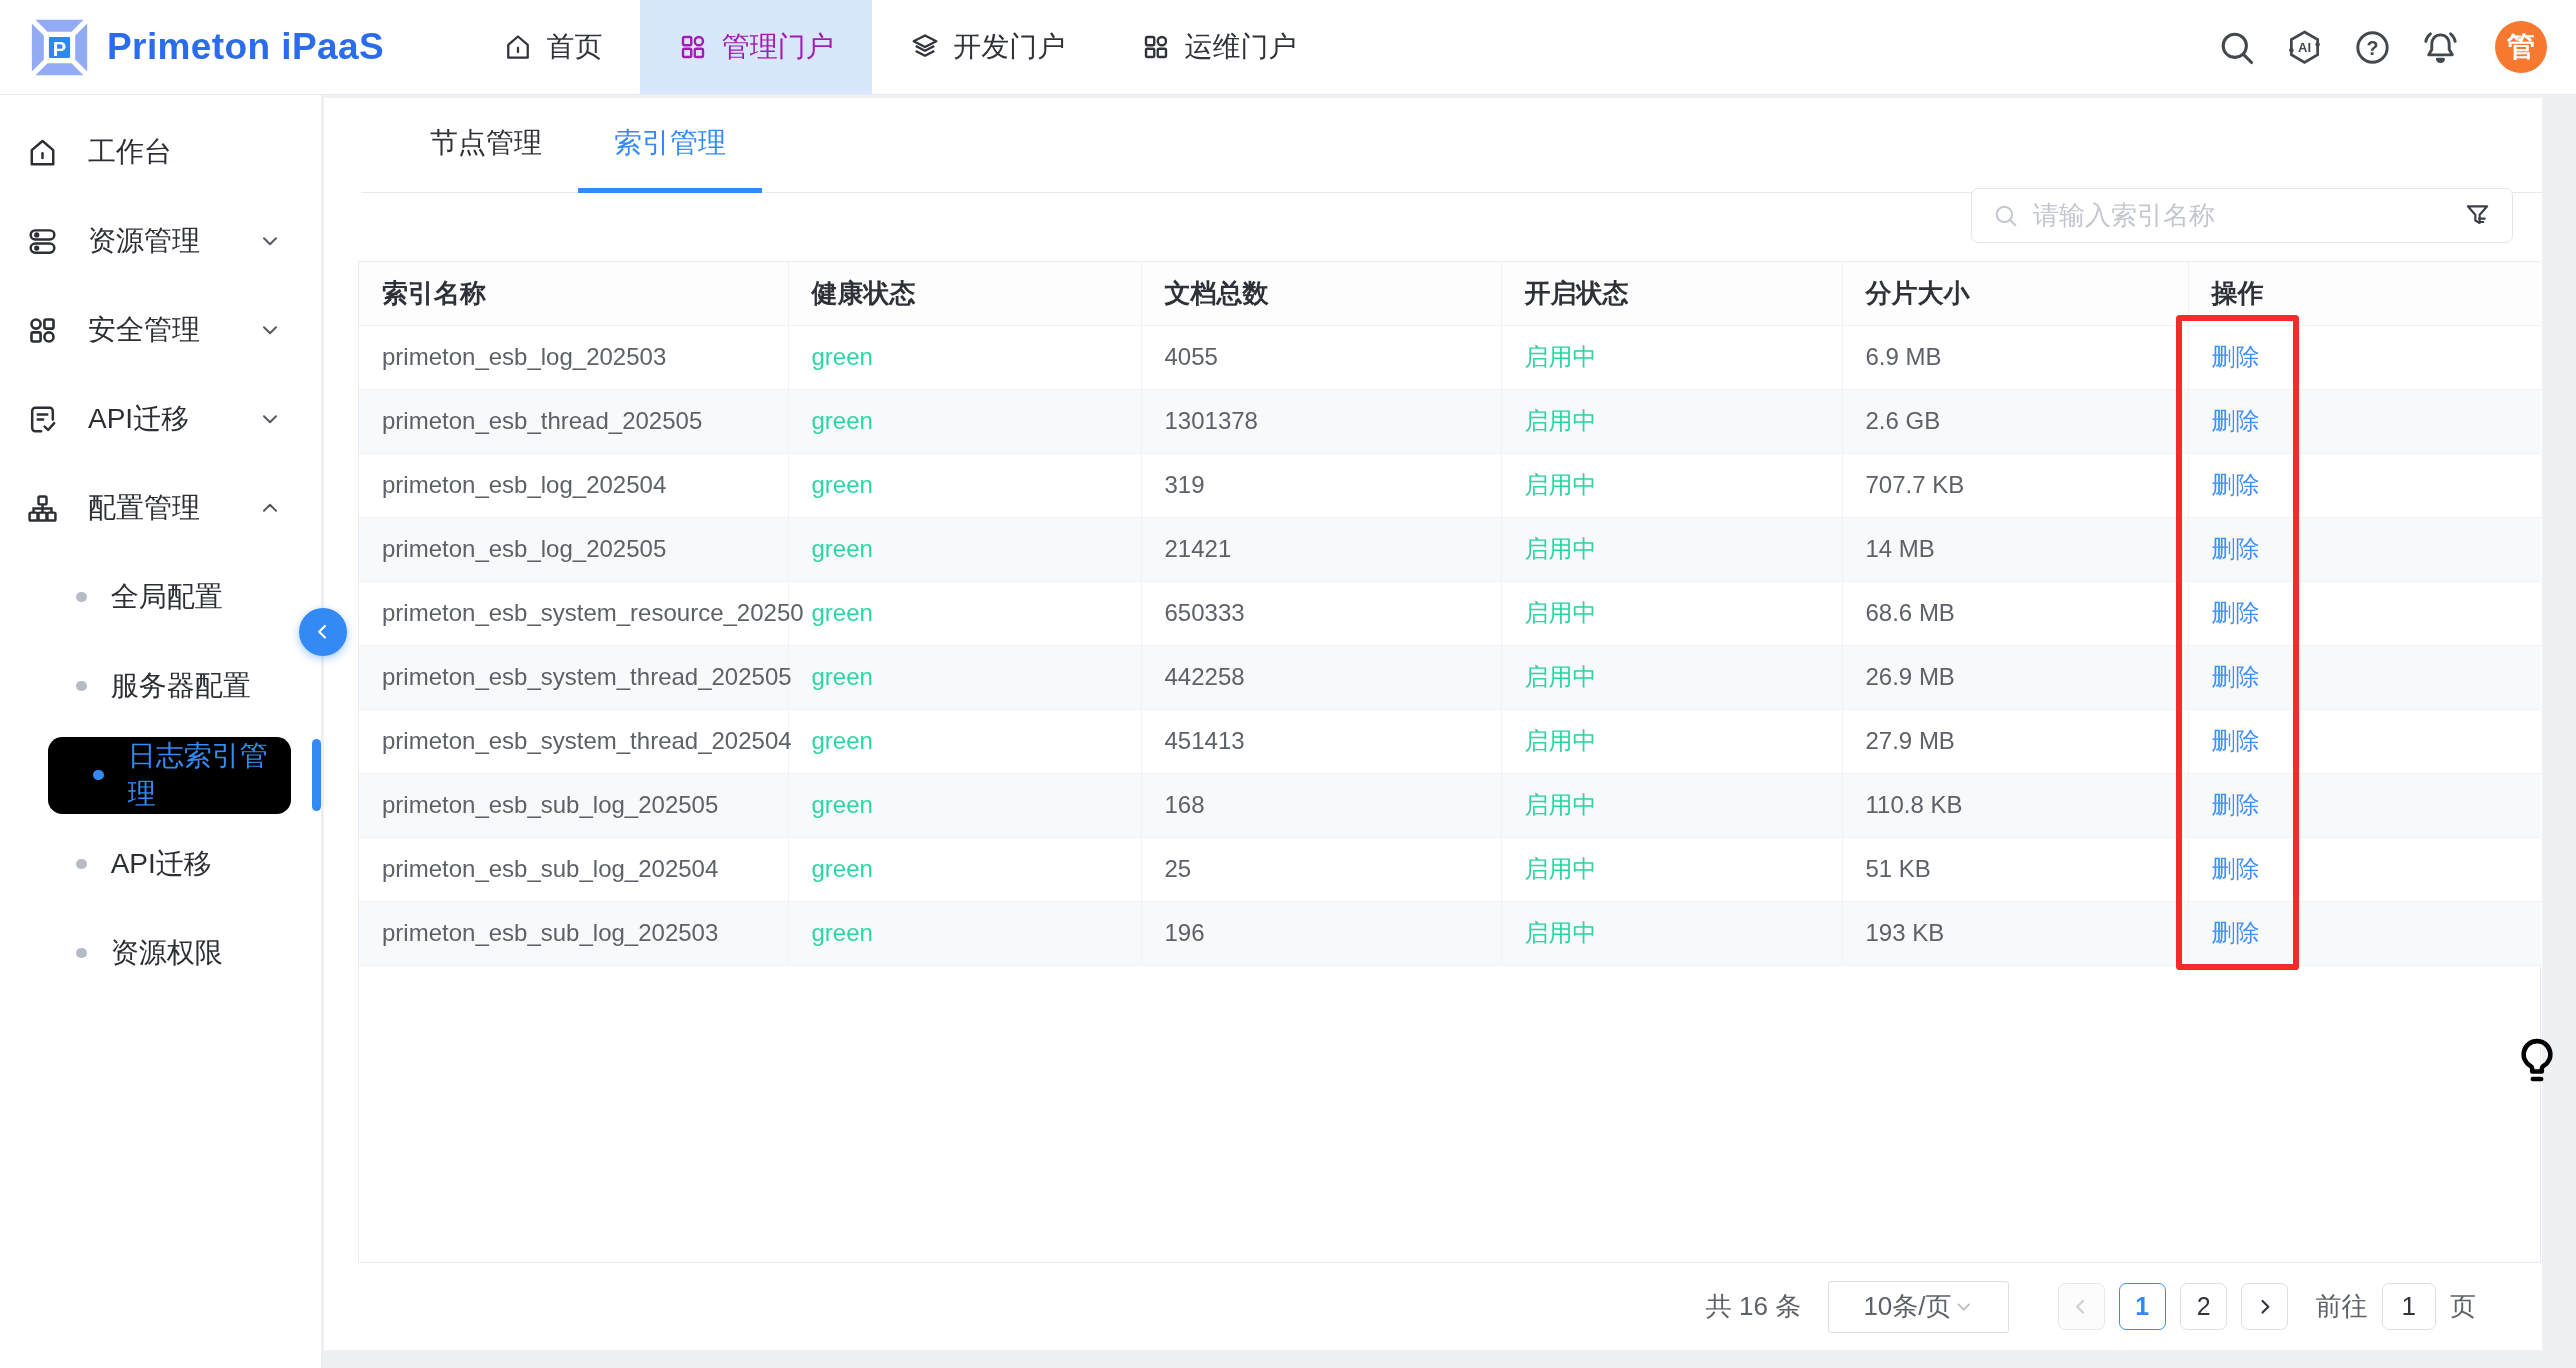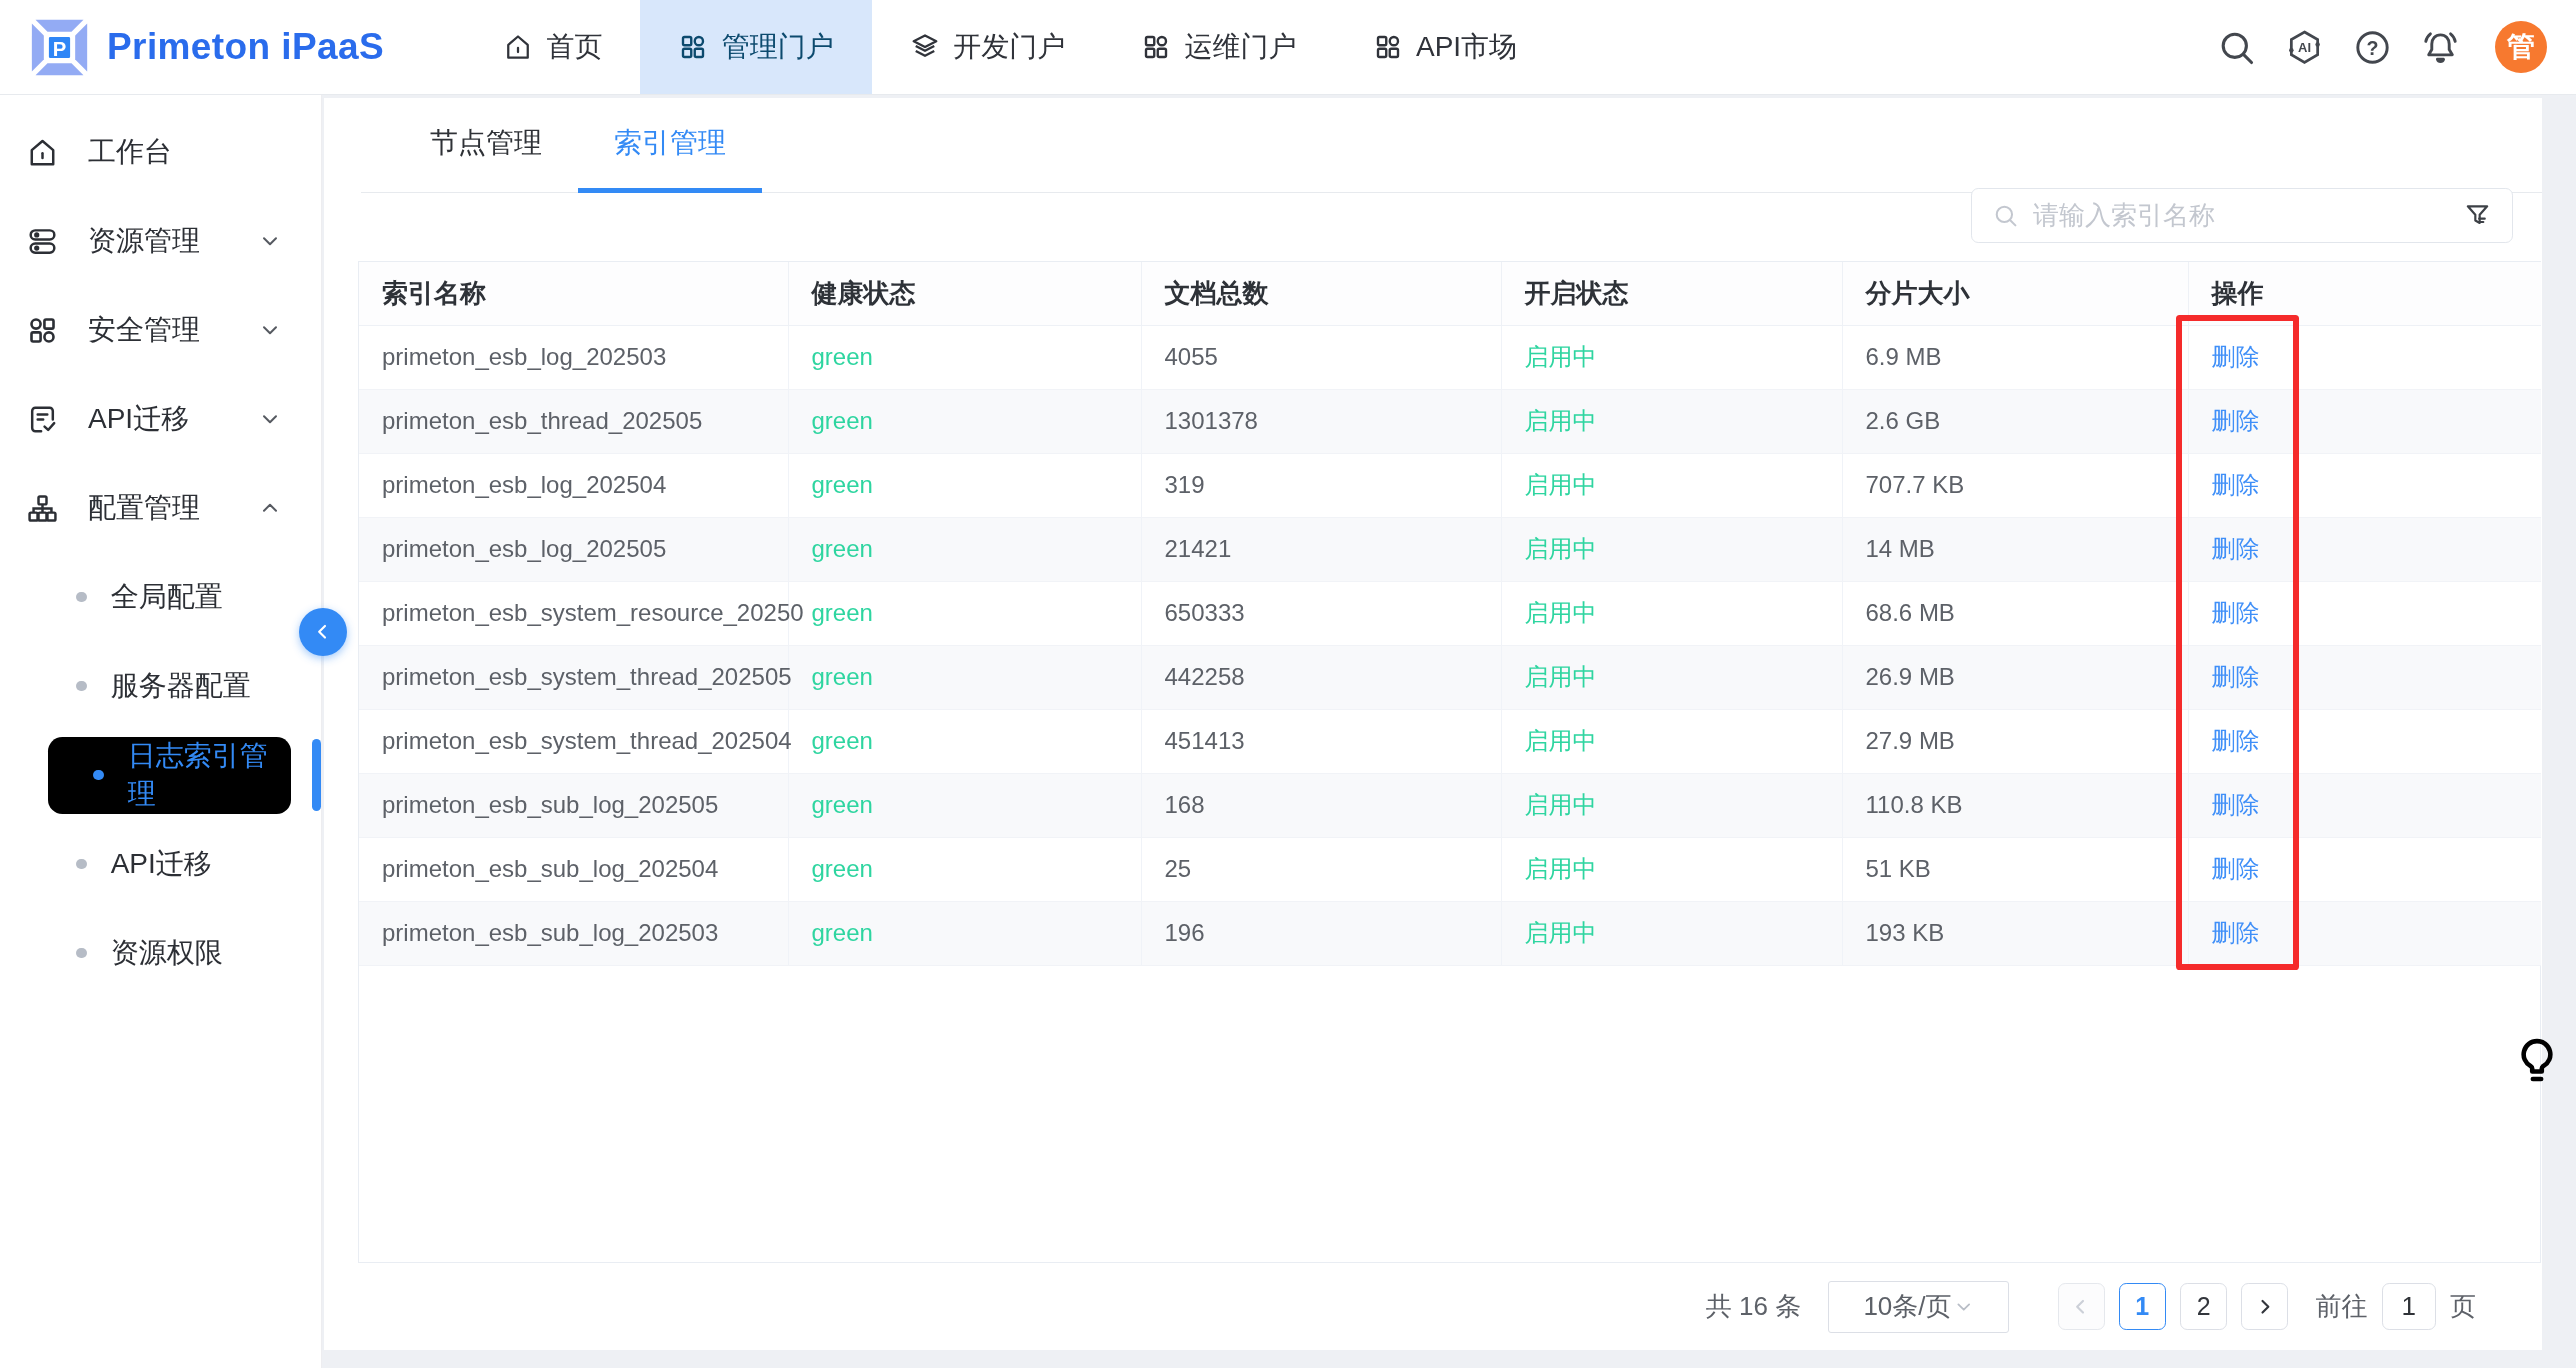--- a/index.html
+++ b/index.html
@@ -13,21 +13,21 @@
   
   .topbar { position:absolute; left:0; top:0; width:100%; height:95px; background:#fff;
             border-bottom:1.8px solid #e7eaee; display:flex; align-items:center; z-index:30; }
   .brand { display:flex; align-items:center; gap:18px; padding-left:30px; width:465px; }
   .brand-logo { width:59px; height:59px; }
   .brand-name { font-size:37px; font-weight:bold; color:#2a6cec; letter-spacing:0.4px; white-space:nowrap; }
   .topnav { display:flex; height:100%; }
   .nav-item { display:flex; align-items:center; gap:13.4px; padding:0 38px; font-size:28px;
               color:#30333a; cursor:pointer; white-space:nowrap; }
   .nav-item .ticon { width:30px; height:30px; }
-  .nav-item.active { background:#d8e7fb; color:#0c4a6e; }
+  .nav-item.active { background:#d8e7fb; color:#a21caf; }
   .top-icons { margin-left:auto; display:flex; align-items:center; gap:27px; padding-right:29px; }
   .tool { width:41px; height:41px; color:#43474e; cursor:pointer; }
   .avatar { width:52px; height:52px; border-radius:50%; background:#f7792f; color:#fff;
             display:flex; align-items:center; justify-content:center; font-size:28px; font-weight:bold;
             margin-left:7.2px; cursor:pointer; }
 
   
   .sidebar { position:absolute; left:0; top:95px; bottom:0; width:322px; background:#fff;
              border-right:1.8px solid #ededf0; padding-top:12.5px; z-index:20; }
   .side-item { height:89px; display:flex; align-items:center; padding-left:26px; gap:29px;
@@ -153,31 +153,20 @@
         <span class="ticon">
           <svg viewBox="0 0 24 24" fill="none" stroke="currentColor" stroke-width="1.9">
             <rect x="4" y="4" width="6.6" height="6.6" rx="1.2"></rect>
             <rect x="13.4" y="4" width="6.6" height="6.6" rx="3.3"></rect>
             <rect x="4" y="13.4" width="6.6" height="6.6" rx="1.2"></rect>
             <rect x="13.4" y="13.4" width="6.6" height="6.6" rx="1.2"></rect>
           </svg>
         </span>
         <span>运维门户</span>
       </div>
-      <div class="nav-item">
-        <span class="ticon">
-          <svg viewBox="0 0 24 24" fill="none" stroke="currentColor" stroke-width="1.9">
-            <rect x="4" y="4" width="6.6" height="6.6" rx="1.2"></rect>
-            <rect x="13.4" y="4" width="6.6" height="6.6" rx="3.3"></rect>
-            <rect x="4" y="13.4" width="6.6" height="6.6" rx="1.2"></rect>
-            <rect x="13.4" y="13.4" width="6.6" height="6.6" rx="1.2"></rect>
-          </svg>
-        </span>
-        <span>API市场</span>
-      </div>
     </nav>
   <div class="top-icons">
     <span class="tool">
         <svg viewBox="0 0 24 24" fill="none" stroke="currentColor" stroke-width="1.8" stroke-linecap="round">
           <circle cx="11" cy="11" r="6.8"></circle>
           <path d="M16.2 16.2 20.8 20.8"></path>
         </svg>
       </span>
     <span class="tool">
         <svg viewBox="0 0 24 24" fill="none" stroke="currentColor" stroke-width="1.6">

